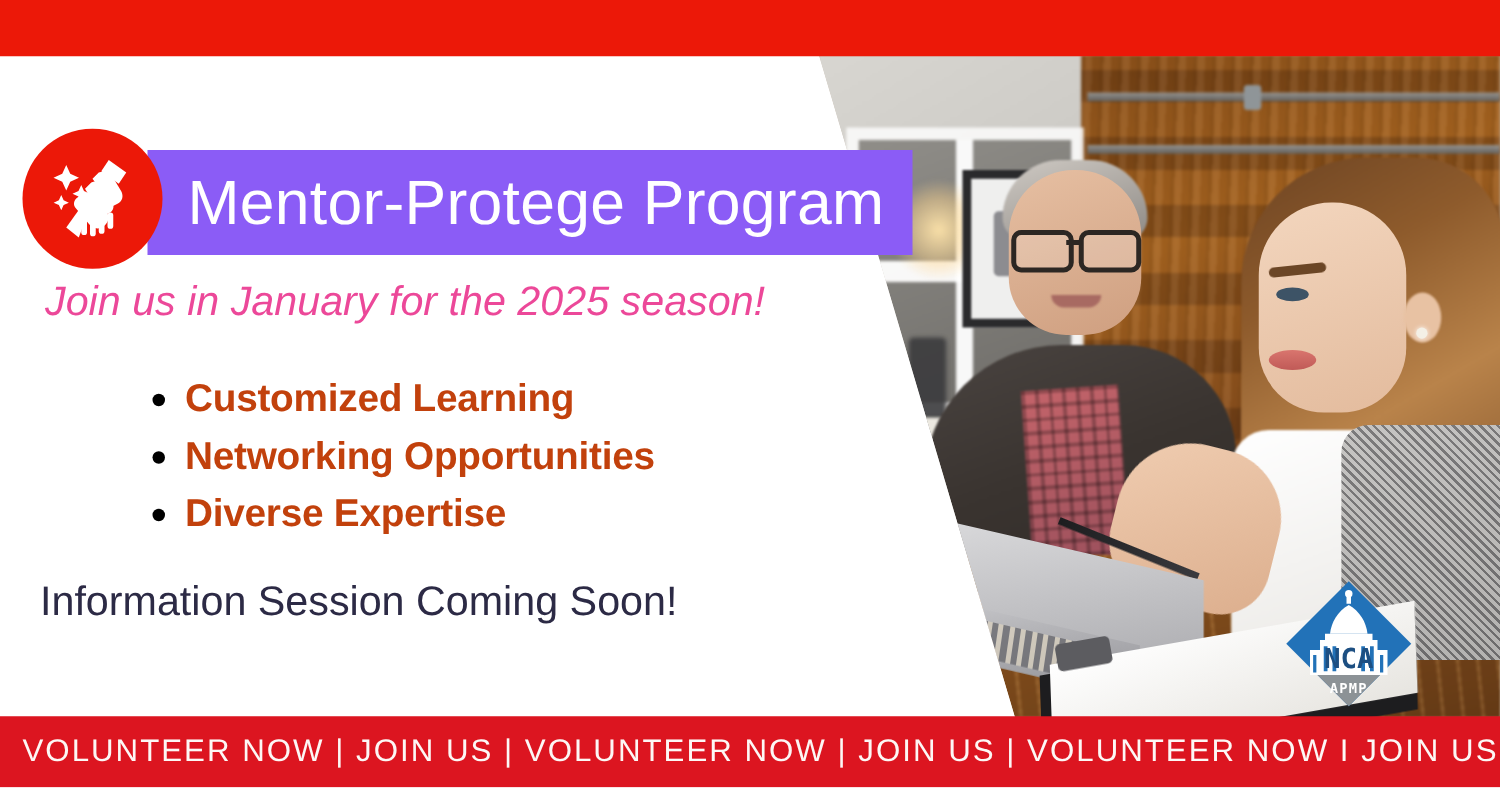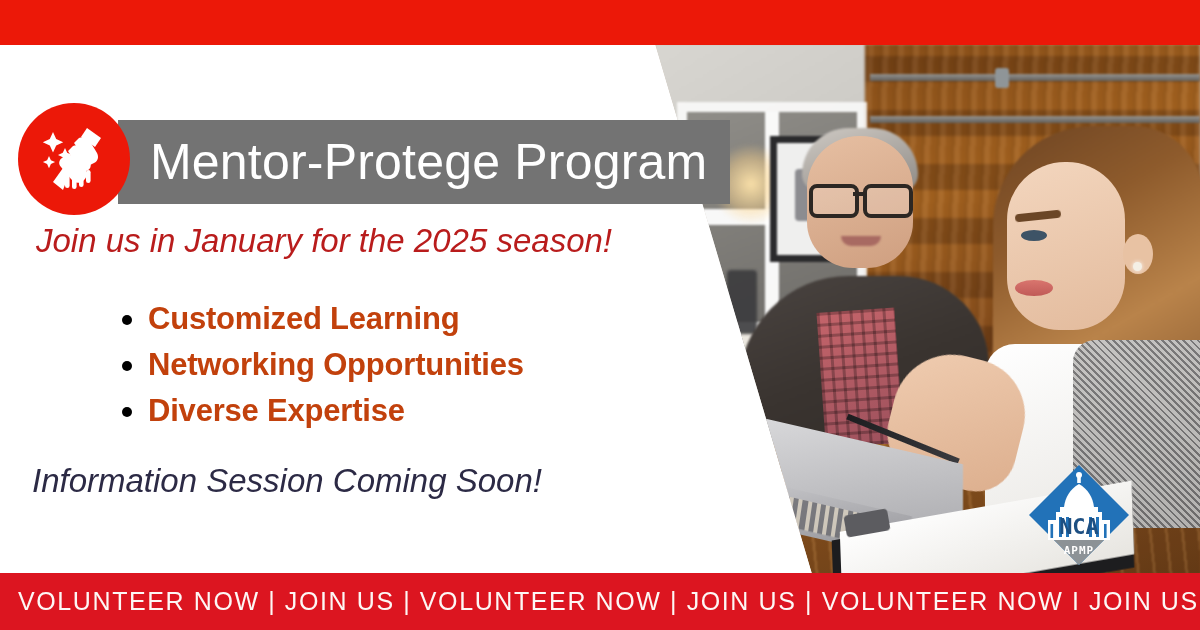--- a/index.html
+++ b/index.html
@@ -314,21 +314,21 @@
     clip-path: polygon(0 0, 655px 0, 812px 530px, 0 530px);
   }
 
   
   .content { position: absolute; left:0; top:0; width:1200px; height:630px; z-index: 30; }
 
   .title-bar {
     position: absolute;
     left: 118px; top: 120px;
     width: 612px; height: 84px;
-    background: #737373;
+    background: #8b5cf6;
     display: flex; align-items: center;
   }
   .title-text {
     color: #ffffff;
     font-size: 50px;
     letter-spacing: .2px;
     padding-left: 32px;
     font-weight: 400;
     white-space: nowrap;
   }
@@ -340,21 +340,21 @@
     border-radius: 50%;
     background: #ec1808;
     display: flex; align-items: center; justify-content: center;
   }
 
   .subtitle {
     position: absolute;
     left: 36px; top: 222px;
     font-size: 33px;
     font-style: italic;
-    color: #b91c1c;
+    color: #ec4899;
     white-space: nowrap;
   }
 
   .bullets {
     position: absolute;
     left: 112px; top: 296px;
     margin: 0; padding: 0;
     list-style: none;
   }
   .bullets li {
@@ -373,21 +373,20 @@
     left: 10px; top: 19px;
     width: 10px; height: 10px;
     background: #000;
     border-radius: 50%;
   }
 
   .infosession {
     position: absolute;
     left: 32px; top: 462px;
     font-size: 33px;
-    font-style: italic;
     color: #2c2a45;
     white-space: nowrap;
   }
 
   
   .nca-logo {
     position: absolute;
     left: 1026px; top: 462px;
     width: 106px; height: 106px;
     z-index: 35;

